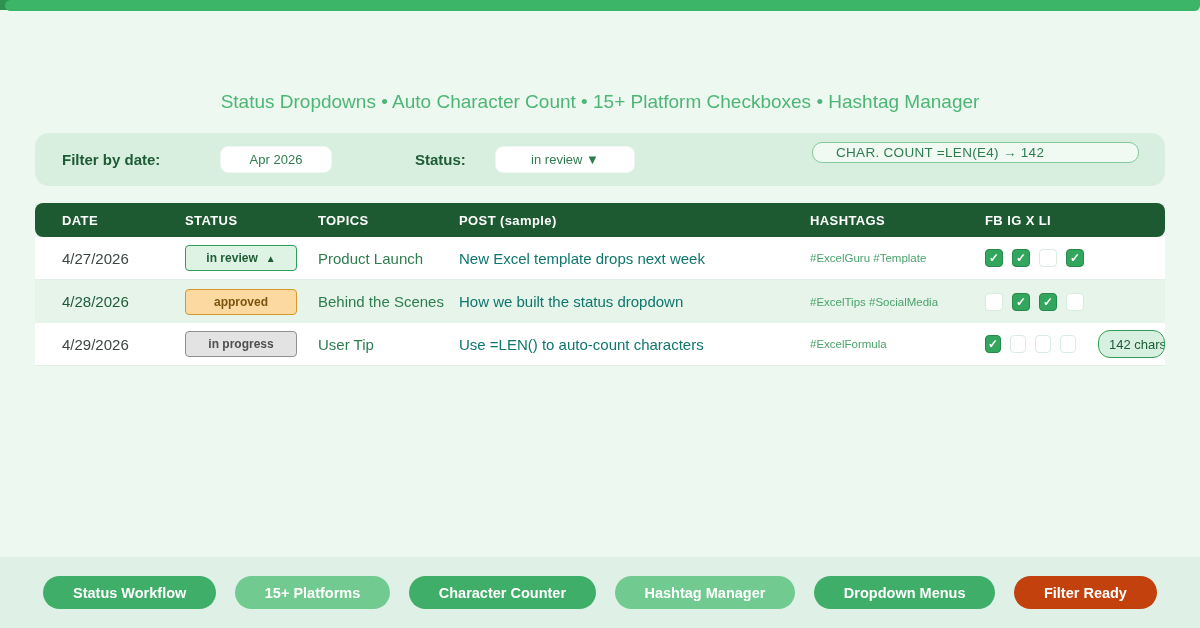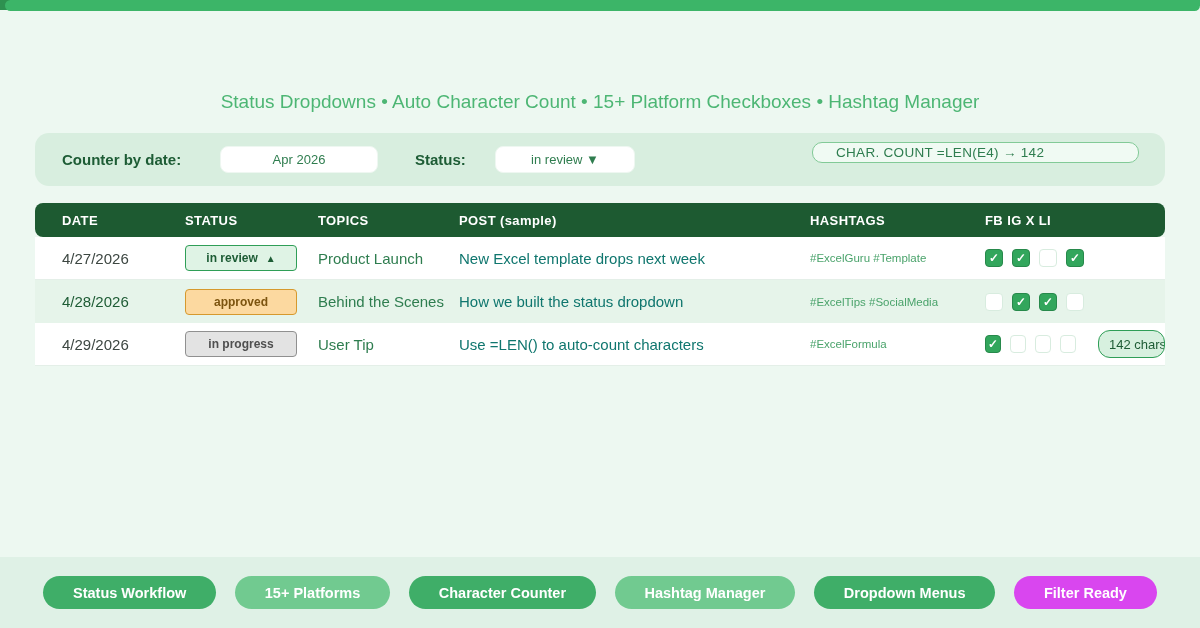--- a/index.html
+++ b/index.html
@@ -21,21 +21,21 @@
   
   .filterbar { position:absolute; left:35px; top:133px; width:1130px; height:53px;
     background:#d8eedf; border-radius:14px; }
   .flabel { position:absolute; top:0; height:53px; display:flex; align-items:center;
     font-size:15px; font-weight:bold; color:#1d5c35; }
   .flabel.date { left:27px; }
   .flabel.status { left:380px; }
   .finput { position:absolute; top:13px; height:27px; background:#ffffff; border:1px solid #eef7f1;
     border-radius:8px; display:flex; align-items:center; justify-content:center;
     font-size:13px; color:#2f7d4f; cursor:pointer; }
-  .finput.datein { left:185px; width:158px; }
+  .finput.datein { left:185px; width:112px; }
   .finput.statusin { left:460px; width:140px; }
   .charbox { position:absolute; left:777px; top:9px; width:327px; height:21px;
     background:#f0faf3; border:1.5px solid #82ca97; border-radius:10px;
     display:flex; align-items:center; padding-left:23px;
     font-size:13.5px; color:#2e7d4f; letter-spacing:0.3px; white-space:nowrap; }
 
   
   .table { position:absolute; left:35px; top:203px; width:1130px; }
   .thead, .trow { display:grid; grid-template-columns:145px 138px 141px 351px 175px 180px; align-items:center; }
   .thead { height:34px; background:#1d5a31; border-radius:8px; }
@@ -67,36 +67,36 @@
     border-radius:12px; display:flex; align-items:center; padding-left:10px;
     font-size:13px; color:#1e5c35; overflow:hidden; white-space:nowrap; flex:none; }
 
   
   .bottomstrip { position:absolute; left:0; top:557px; width:1200px; height:71px; background:#dff1e6;
     display:flex; align-items:center; justify-content:space-between; padding:0 43px; }
   .pill { height:33px; border-radius:17px; display:flex; align-items:center; justify-content:center;
     padding:0 30px; color:#ffffff; font-size:14.5px; font-weight:bold; white-space:nowrap; cursor:pointer; }
   .pill.medium { background:#3fae68; }
   .pill.light { background:#71ca90; }
-  .pill.dark { background:#d946ef; }
+  .pill.dark { background:#c2410c; }
 </style>
 </head>
 <body>
 
 <div class="canvas">
 
   <div class="topbar">
     <div class="topbar-notch"></div>
     <div class="topbar-bar"></div>
   </div>
 
   <div class="page-subtitle">Status Dropdowns • Auto Character Count • 15+ Platform Checkboxes • Hashtag Manager</div>
 
   <div class="filterbar">
-    <span class="flabel date">Counter by date:</span>
+    <span class="flabel date">Filter by date:</span>
     <div class="finput datein">Apr 2026</div>
     <span class="flabel status">Status:</span>
     <div class="finput statusin">in review ▼</div>
     <div class="charbox">CHAR. COUNT =LEN(E4) → 142</div>
   </div>
 
   <div class="table">
     <div class="thead">
       <div class="hcell pad1">DATE</div>
       <div class="hcell pad2">STATUS</div>

